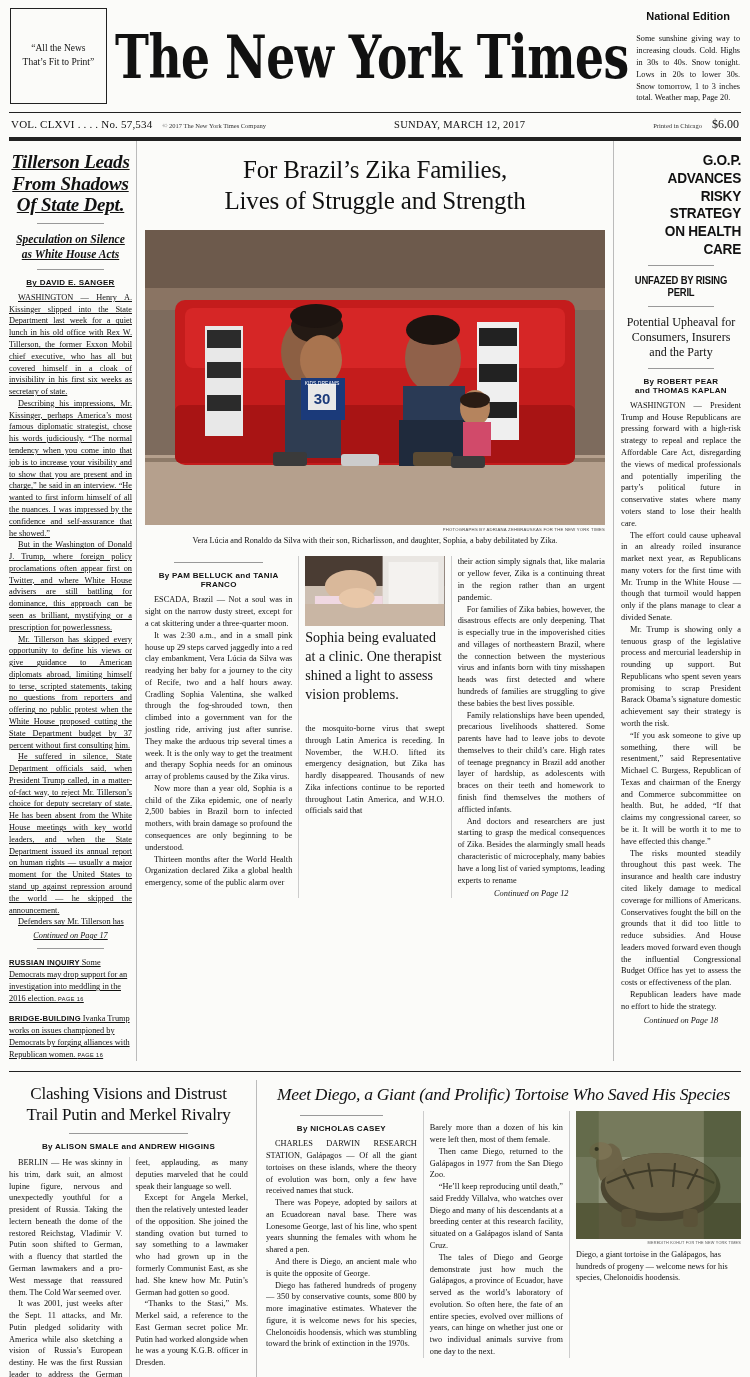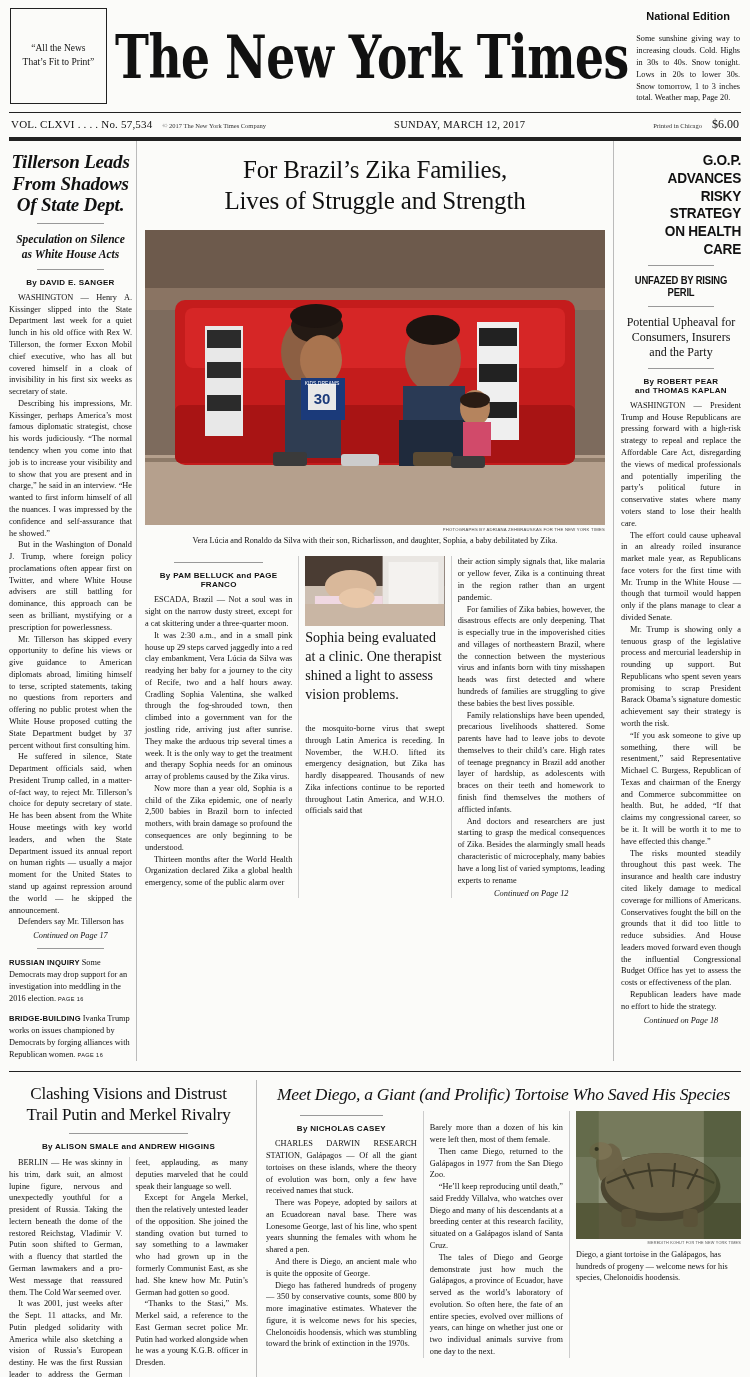--- a/index.html
+++ b/index.html
@@ -44,21 +44,21 @@
   .folio .vol { font-size:11px; letter-spacing:0.2px; }
   .folio .copy { font-size:6.5px; color:#333; margin-left:10px; }
   .folio .date { flex:1; text-align:center; font-size:10.5px; letter-spacing:0.3px; }
   .folio .printed { font-size:6.5px; color:#333; margin-right:10px; }
   .folio .price { font-size:12px; }
 
   .rule-double { border-top:1px solid #222; border-bottom:3px solid #222; height:3px; margin:0 9px 0 9px; }
 
   
   .main-grid { display:flex; padding:0 9px; }
-  .col-left { width:128px; padding-right:4px; border-right:1px solid #bbb; }
+  .col-left { width:128px; padding-right:4px; border-right:1px solid #bbb;text-decoration:underline; }
   .col-center { flex:1; padding:0 8px; }
   .col-right { width:128px; padding-left:7px; border-left:1px solid #bbb; }
 
   
   h1.hl-italic {
     font-size:19px; line-height:1.12; font-style:italic; font-weight:bold;
     margin:10px 0 7px 0; text-align:center; letter-spacing:-0.2px;
   }
   .sub-italic {
     font-size:11.5px; font-style:italic; font-weight:bold; text-align:center;
@@ -265,21 +265,21 @@
           <rect x="306" y="226" width="34" height="12" rx="3" fill="#3a3a3a"></rect>
           <rect x="0" y="0" width="460" height="295" fill="none"></rect>
         </svg>
       </div>
       <div class="photo-credit">PHOTOGRAPHS BY ADRIANA ZEHBRAUSKAS FOR THE NEW YORK TIMES</div>
       <div class="photo-caption">Vera Lúcia and Ronaldo da Silva with their son, Richarlisson, and daughter, Sophia, a baby debilitated by Zika.</div>
 
       <div class="center-cols">
         <div class="cc cc1">
           <div class="hairline" style="width:60%;margin:6px auto 7px"></div>
-          <div class="byline">By PAM BELLUCK and PAGE FRANCO</div>
+          <div class="byline">By PAM BELLUCK and TANIA FRANCO</div>
           <div class="body-text">
             <p>ESCADA, Brazil — Not a soul was in sight on the narrow dusty street, except for a cat skittering under a three-quarter moon.</p>
             <p>It was 2:30 a.m., and in a small pink house up 29 steps carved jaggedly into a red clay embankment, Vera Lúcia da Silva was readying her baby for a journey to the city of Recife, two and a half hours away. Cradling Sophia Valentina, she walked through the fog-shrouded town, then climbed into a government van for the jostling ride, arriving just after sunrise. They make the arduous trip several times a week. It is the only way to get the treatment and therapy Sophia needs for an ominous array of problems caused by the Zika virus.</p>
             <p>Now more than a year old, Sophia is a child of the Zika epidemic, one of nearly 2,500 babies in Brazil born to infected mothers, with brain damage so profound the consequences are only beginning to be understood.</p>
             <p>Thirteen months after the World Health Organization declared Zika a global health emergency, some of the public alarm over</p>
           </div>
         </div>
         <div class="cc cc2">
           <div class="photo-small">
             <svg viewBox="0 0 140 70" preserveAspectRatio="none" style="width:100%;height:100%;display:block">
@@ -324,21 +324,21 @@
         <span>Consumers, Insurers</span><br>
         <span>and the Party</span>
       </div>
       <div class="hairline"></div>
       <div class="byline">
         <span>By ROBERT PEAR</span><br>
         <span>and THOMAS KAPLAN</span>
       </div>
       <div class="body-text">
         <p class="first">WASHINGTON — President Trump and House Republicans are pressing forward with a high-risk strategy to repeal and replace the Affordable Care Act, disregarding the views of medical professionals and potentially imperiling the party’s political future in conservative states where many voters stand to lose their health care.</p>
-        <p>The effort could cause upheaval in an already roiled insurance market male year, as Republicans face voters for the first time with Mr. Trump in the White House — though that turmoil would happen only if the plans manage to clear a divided Senate.</p>
+        <p>The effort could cause upheaval in an already roiled insurance market next year, as Republicans many voters for the first time with Mr. Trump in the White House — though that turmoil would happen only if the plans manage to clear a divided Senate.</p>
         <p>Mr. Trump is showing only a tenuous grasp of the legislative process and mercurial leadership in rounding up support. But Republicans who spent seven years promising to scrap President Barack Obama’s signature domestic achievement say their strategy is worth the risk.</p>
         <p>“If you ask someone to give up something, there will be resentment,” said Representative Michael C. Burgess, Republican of Texas and chairman of the Energy and Commerce subcommittee on health. But, he added, “If that claims my congressional career, so be it. It will be worth it to me to have effected this change.”</p>
         <p>The risks mounted steadily throughout this past week. The insurance and health care industry cited likely damage to medical coverage for millions of Americans. Conservatives fought the bill on the grounds that it did too little to reduce subsidies. And House leaders moved forward even though the influential Congressional Budget Office has yet to assess the costs or effectiveness of the plan.</p>
         <p>Republican leaders have made no effort to hide the strategy.</p>
       </div>
       <div class="contd">Continued on Page 18</div>
     </div>
   </div>
 
   <div class="rule-heavy"></div>

